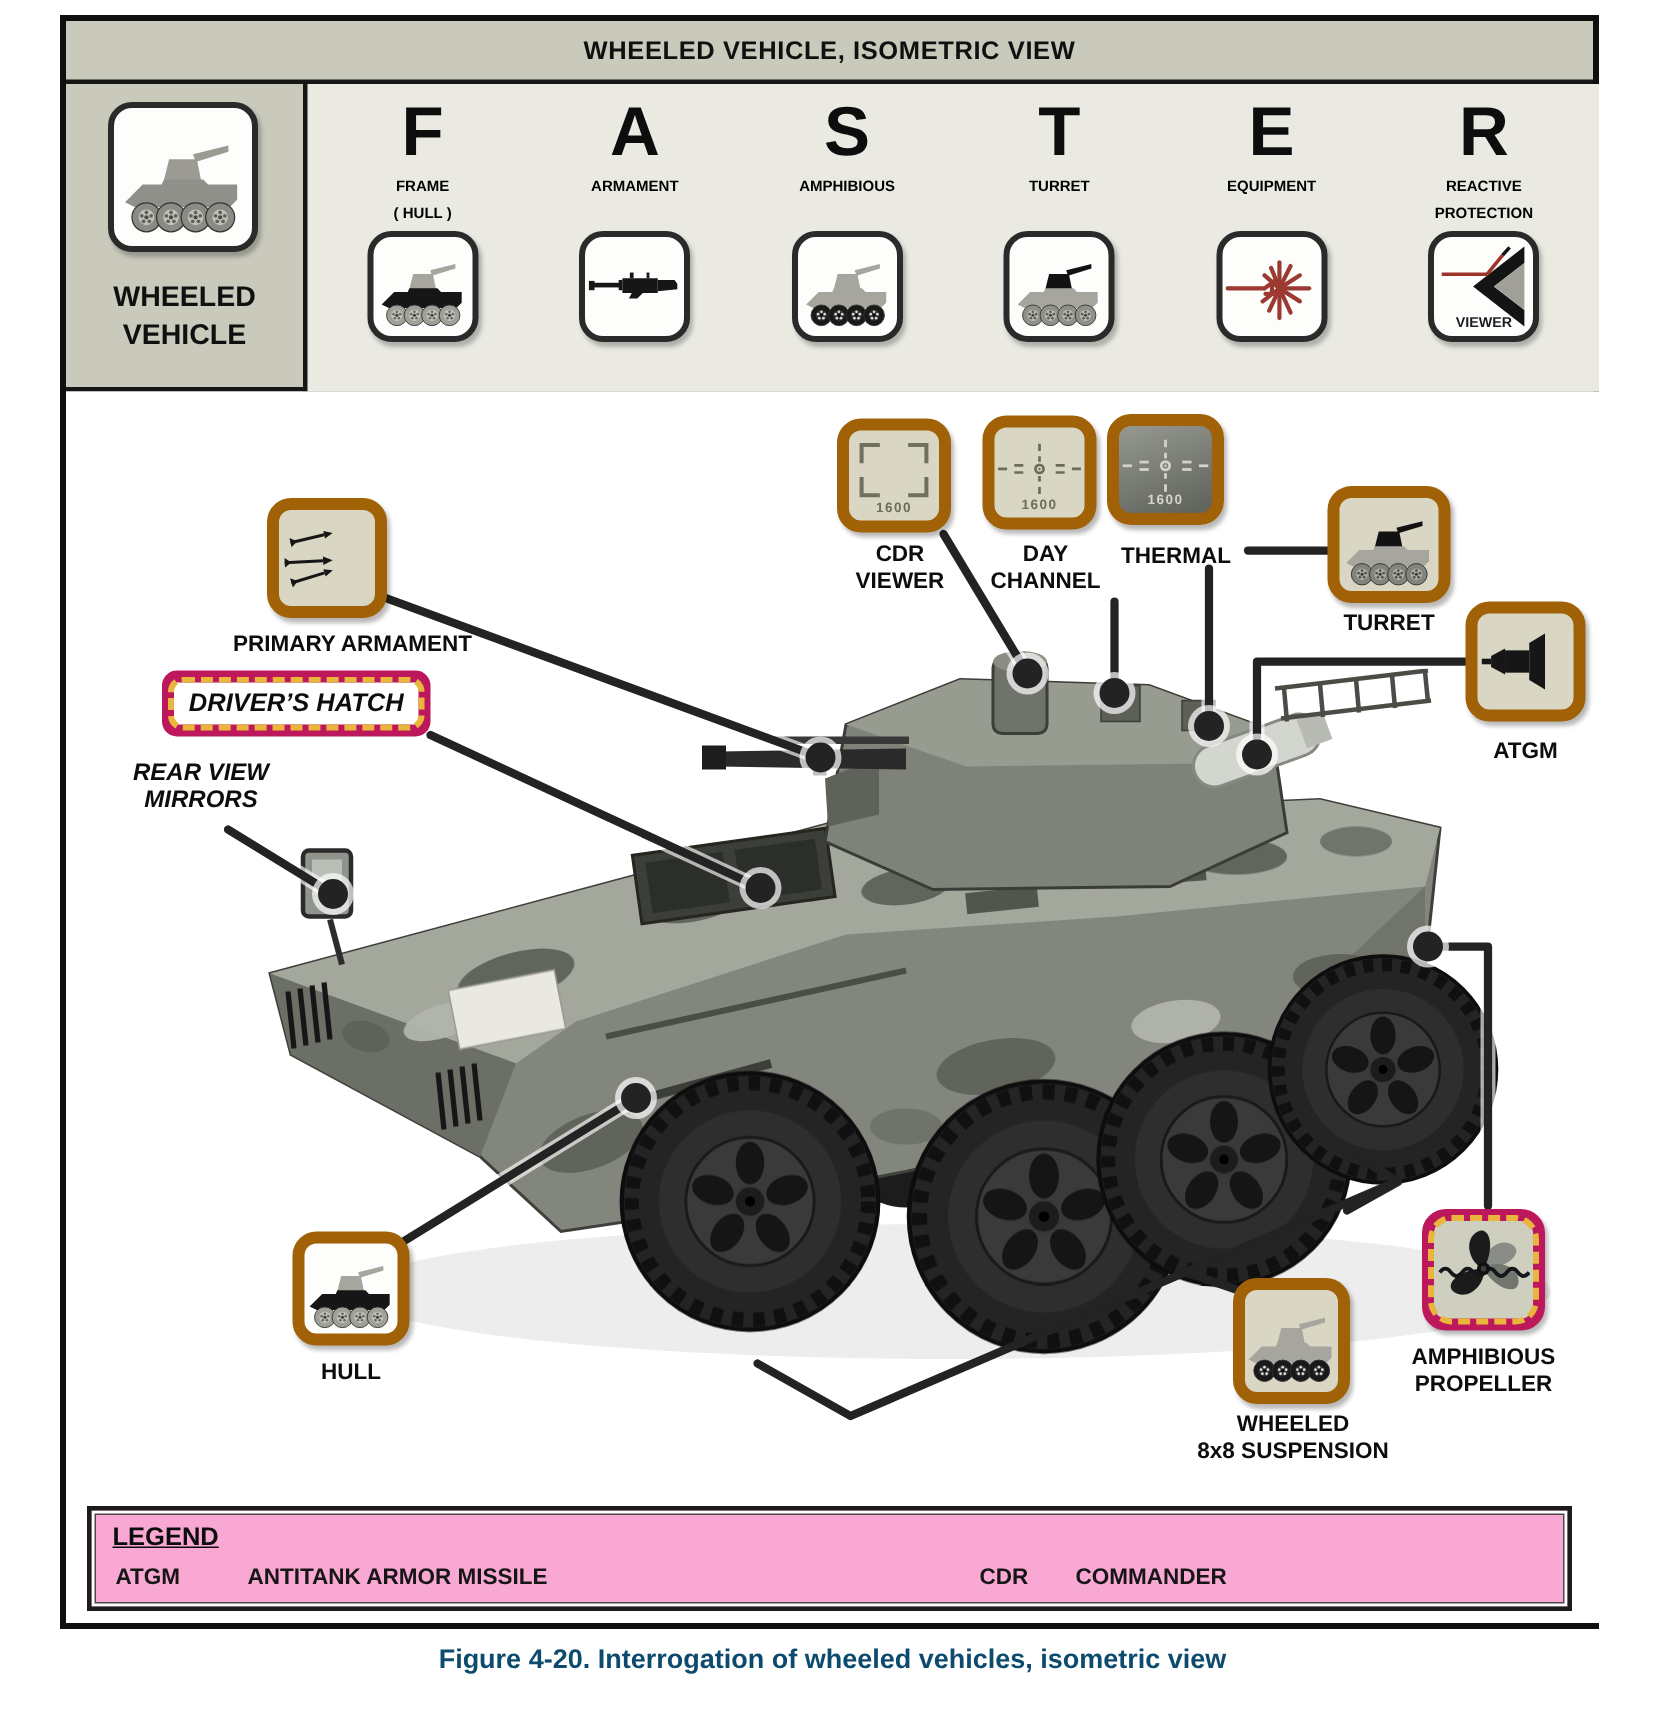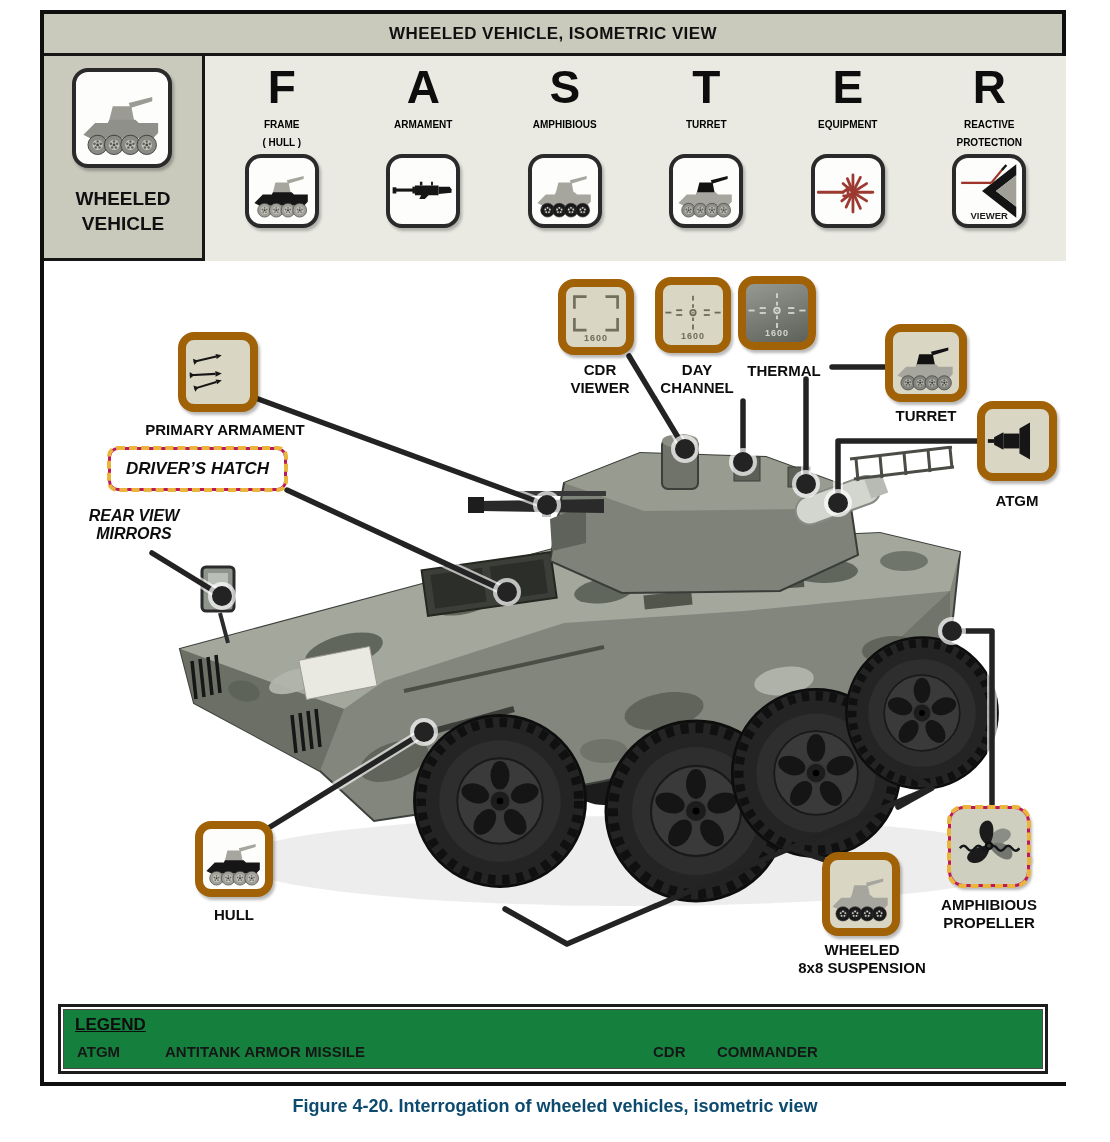--- a/index.html
+++ b/index.html
@@ -47,32 +47,32 @@
   .co-icon.thermal-bg{background:linear-gradient(160deg,#969892,#5e605a);}
   .sight-value{position:absolute;left:0;right:0;bottom:4px;text-align:center;
                font-size:9px;font-weight:bold;letter-spacing:1px;color:#6c6c58;}
   .sight-value.light{color:#d4d6ce;}
 
   .co-label{position:absolute;transform:translateX(-50%);text-align:center;
             font-size:15px;line-height:18px;font-weight:bold;color:#0d0d0d;white-space:pre-line;}
   .co-label.italic{font-style:italic;font-size:16px;}
 
   
-  .hazard{border:3px solid #be185d;position:absolute;box-sizing:border-box;text-align:right;}
+  .hazard{border:8px solid #be185d;position:absolute;box-sizing:border-box;text-align:right;}
   .hazard:before{content:"";position:absolute;inset:-4px;border:4px dashed #e9b53c;
                  border-radius:inherit;pointer-events:none;}
   .hatch-box{left:64px;top:186px;width:179px;height:44px;border-radius:10px;background:#fff;
              display:flex;align-items:center;justify-content:center;}
   .hatch-box .txt{font-size:17px;font-weight:bold;font-style:italic;color:#0d0d0d;}
   .prop-box{left:904px;top:545px;width:82px;height:81px;border-radius:16px;background:#cfcfc0;
             display:flex;align-items:center;justify-content:center;
             box-shadow:2px 3px 3px rgba(0,0,0,.28);}
 
   
-  .legend{position:absolute;left:14px;top:743px;width:990px;height:70px;background:#15803d;
+  .legend{position:absolute;left:14px;top:743px;width:990px;height:70px;background:#f9a8d4;
           border:3px solid #1c1c1c;box-sizing:border-box;
           box-shadow:inset 0 0 0 2px #fff, inset 0 0 0 3px #4a4a4a;}
   .legend-title{position:absolute;left:14px;top:8px;font-size:17px;font-weight:bold;
                 text-decoration:underline;color:#0d0d0d;}
   .legend-entry{position:absolute;top:36px;font-size:15px;font-weight:bold;color:#161616;}
 
   .caption{position:absolute;left:0;top:1096px;width:1110px;text-align:center;
            font-size:18px;font-weight:bold;color:#0c4a6e;}
 </style>
 </head>
@@ -495,21 +495,21 @@
             <use href="#sym-atgm"></use>
           </svg>
       </div>
       <div class="co-label" style="left:973px;top:231px;">ATGM</div>
 
       <div class="co-icon" style="left:134px;top:71px;width:80px;height:80px;">
         <svg width="64" height="64" viewBox="0 0 100 100">
             <use href="#sym-missiles"></use>
           </svg>
       </div>
-      <div class="co-label" style="left:181px;top:160px;">PRIMARY ARMAMENT</div>
+      <div class="co-label" style="left:191px;top:160px;">PRIMARY ARMAMENT</div>
 
       <div class="hazard hatch-box">
         <span class="txt">DRIVER’S HATCH</span>
       </div>
 
       <div class="co-label italic" style="left:90px;top:246px;">REAR VIEW
 MIRRORS</div>
 
       <div class="co-icon white" style="left:151px;top:560px;width:78px;height:76px;">
         <svg width="62" height="60" viewBox="0 0 100 100" style="--hull:#161616;--turret:#a6a69e;--tire:#a0a098;--rim:#c6c6be;--spoke:#6a6a64;--hub:#3a3a36">

